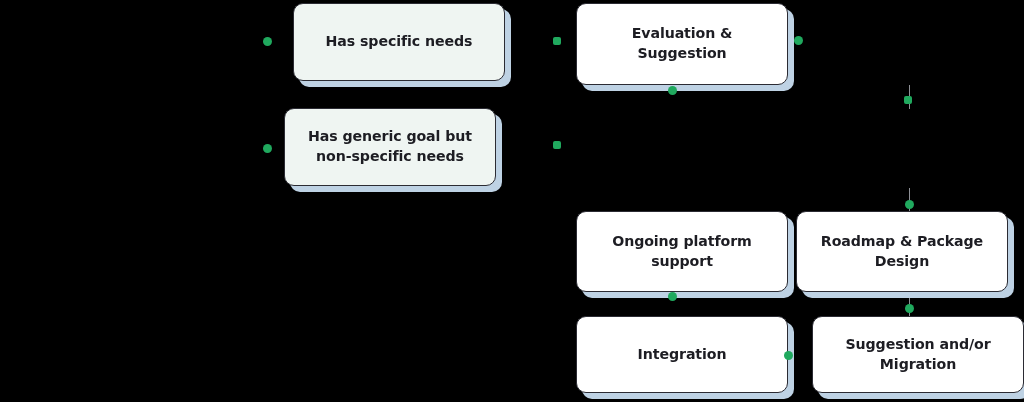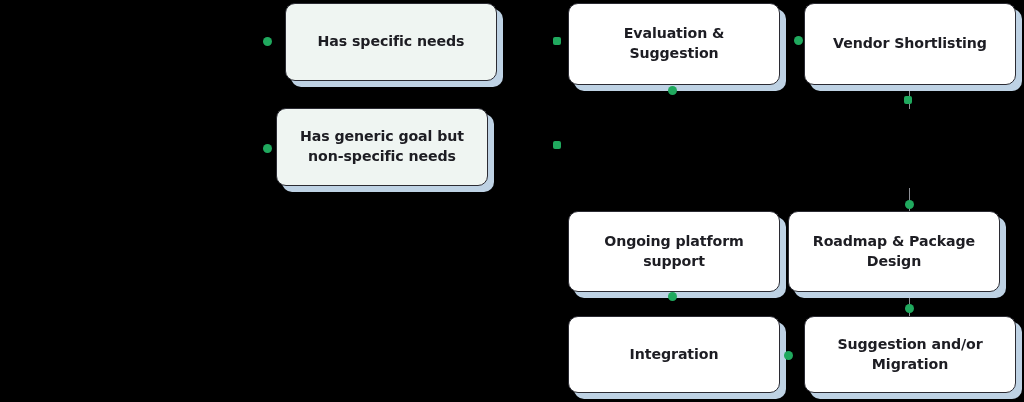--- a/index.html
+++ b/index.html
@@ -22,20 +22,21 @@
     box-sizing: border-box;
     border-radius: 10px;
     border: 1.2px solid #2b2b33;
     display: flex;
     align-items: center;
     justify-content: center;
     text-align: center;
     padding: 16px 14px;
     box-shadow: 6px 6px 0 0 #bed2e4;
     z-index: 3;
+    margin-left: 8px;
   }
   .card .card-label {
     font-size: 14.2px;
     line-height: 1.38;
     letter-spacing: -0.1px;
     color: #1d1d23;
     font-weight: 600;
   }
   .card.white  { background: #ffffff; }
   .card.mint   { background: #eff5f2; }
@@ -74,23 +75,20 @@
     </div>
     <div class="card white" style="left: 568px; top: 3px; width: 212px; height: 82px; justify-content: center;">
       <span class="card-label">Evaluation &amp; Suggestion</span>
     </div>
     <div class="card white" style="left: 568px; top: 211px; width: 212px; height: 81px;">
       <span class="card-label">Ongoing platform support</span>
     </div>
     <div class="card white" style="left: 568px; top: 316px; width: 212px; height: 77px;">
       <span class="card-label">Integration</span>
     </div>
-    <div class="card white" style="left: 804px; top: 3px; width: 212px; height: 82px;">
-      <span class="card-label">Vendor Shortlisting</span>
-    </div>
     <div class="card white" style="left: 788px; top: 211px; width: 212px; height: 81px;">
       <span class="card-label">Roadmap &amp; Package Design</span>
     </div>
     <div class="card white" style="left: 804px; top: 316px; width: 212px; height: 77px;">
       <span class="card-label">Suggestion and/or Migration</span>
     </div>
     <div class="dot" style="left: 263px; top: 37px; width: 9px; height: 9px; background: rgb(32, 169, 94);"></div>
     <div class="dot" style="left: 263px; top: 144px; width: 9px; height: 9px; background: rgb(32, 169, 94);"></div>
     <div class="dot sq" style="left: 553px; top: 37px; width: 8px; height: 8px; background: rgb(32, 169, 94);"></div>
     <div class="dot sq" style="left: 553px; top: 141px; width: 8px; height: 8px; background: rgb(32, 169, 94);"></div>

